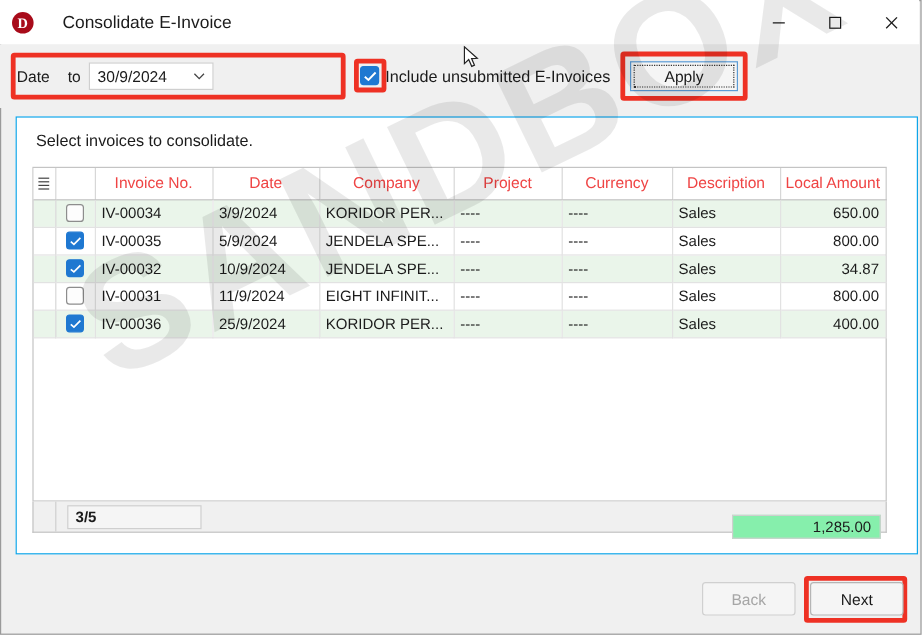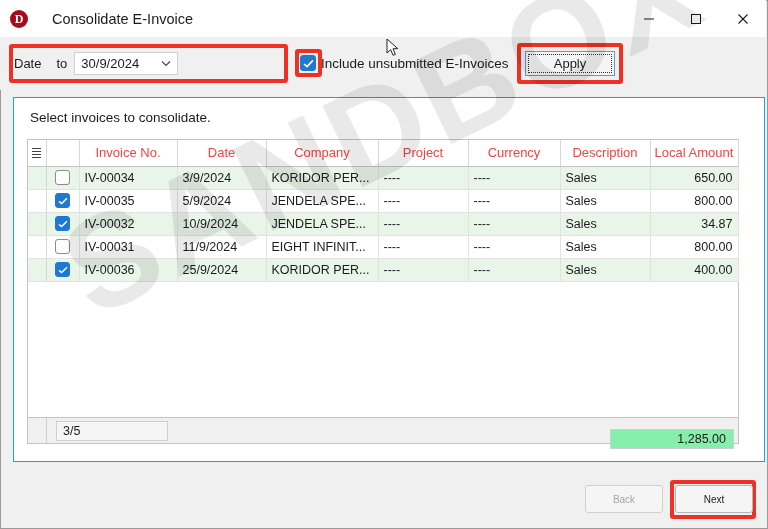--- a/index.html
+++ b/index.html
@@ -203,39 +203,39 @@
     border: 1px solid #c4c4c4;
     border-top: none;
     background: #f0f0f0;
     display: flex; align-items: center;
   }
   .gf-gutter { width: 19px; height: 100%; border-right: 1px solid #cfcfcf; }
   .gf-count {
     width: 112px; height: 20px; margin-left: 9px;
     background: #f5f5f5; border: 1px solid #cfcfcf;
     display: flex; align-items: center;
-    padding-left: 6px; font-size: 12.5px; color: #1b1b1b;
+    padding-left: 6px; font-size: 12.5px; color: #1b1b1b; font-weight: bold;
   }
   .gf-spacer { flex: 1; }
   .gf-total {
     width: 124px; height: 20px; margin-right: 4px;
     background: #86efac; border: 1px solid #cfcfcf;
     display: flex; align-items: center; justify-content: flex-end;
     padding-right: 7px; font-size: 12.5px; color: #1b1b1b; margin-top: 17px;
   }
 
   
   .btn {
     position: absolute;
     width: 78px; height: 28px;
     background: #f5f5f5;
     border: 1px solid #d0d0d0;
     border-radius: 3px;
     display: flex; align-items: center; justify-content: center;
-    font-size: 10px;
+    font-size: 13px;
   }
   .btn-back { left: 585px; top: 485px; color: #a6a6a6; }
   .btn-next { left: 675px; top: 485px; color: #1b1b1b; border-color: #b5b5b5; }
 
   
   .watermark {
     position: absolute;
     left: 0; top: 0; width: 766px; height: 527px;
     pointer-events: none;
     overflow: hidden;

